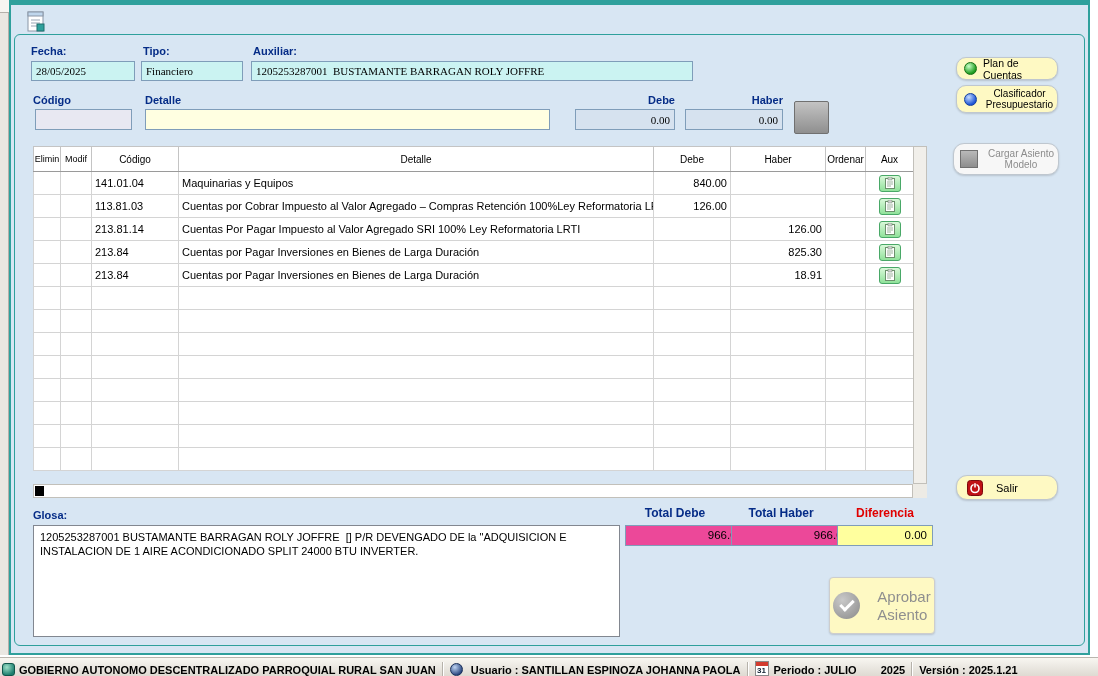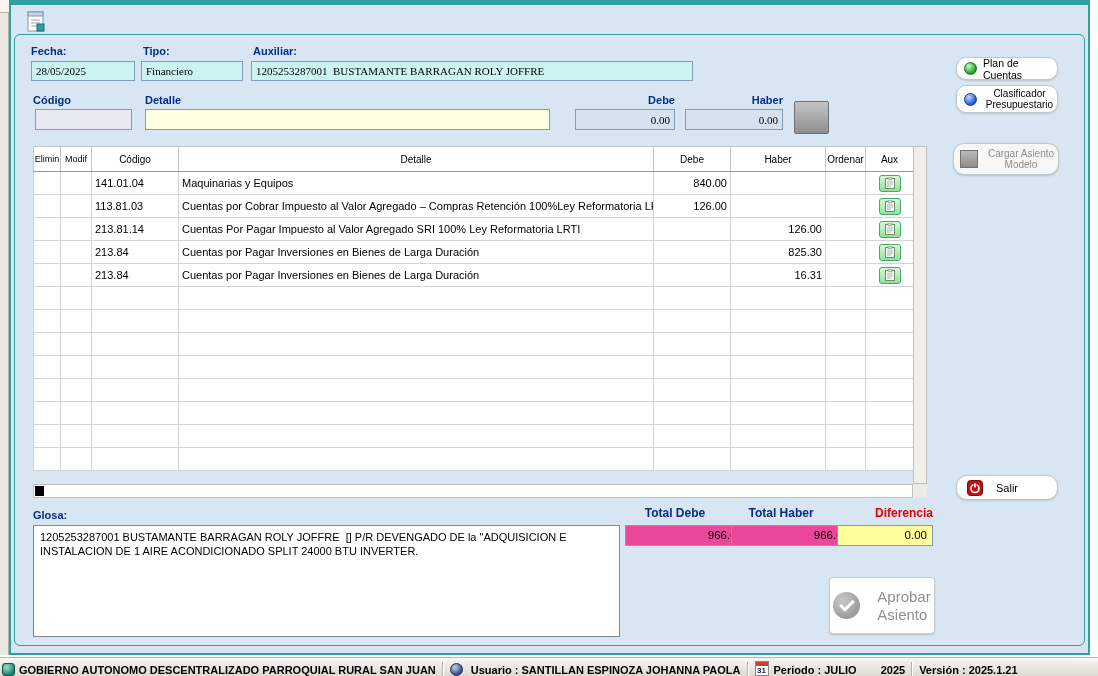--- a/index.html
+++ b/index.html
@@ -23,21 +23,21 @@
   .tb{position:absolute;border:1px solid #7F9DB9;font-family:Liberation Serif, serif;
     font-size:11px;padding:1px 4px;background:#fff;color:#000}
   .tb.cyan{background:#CBF3F2}
   .tb.yellow{background:#FFFFE1}
   .tb.grayblue{background:#D6E2EF;text-align:right}
   .tot{position:absolute;width:124px;height:21px;border:1px solid #7F9DB9;background:#ec4899;
     font-size:11.5px;text-align:right;padding:3px 5px 0 0}
   .tot.diff{background:#FFFF9E}
 
   
-  .btn{position:absolute;display:flex;align-items:center;background:#ffffff;border:1px solid #BFC7CF;
+  .btn{position:absolute;display:flex;align-items:center;background:#fef9c3;border:1px solid #BFC7CF;
     border-radius:10px;font-size:11px;color:#000;cursor:pointer;box-shadow:0 1px 2px rgba(0,0,0,.15)}
   .btn .two{font-size:10px;line-height:11px;text-align:center;flex:1}
   .btn.sq{border-radius:11px}
   .btn.disabled{color:#8C8C8C;background:#F7F7F7}
   .sphere{width:13px;height:13px;border-radius:50%;flex:none}
   .sphere.green{background:radial-gradient(circle at 35% 30%,#C8FFC8,#1E9C1E 70%);border:1px solid #157015}
   .sphere.blue{background:radial-gradient(circle at 35% 30%,#C5DBFF,#1E56D6 70%);border:1px solid #123E9E}
   .graysq-ico{width:18px;height:18px;background:linear-gradient(#B9B9B9,#8E8E8E);border:1px solid #707070;flex:none}
   .gray-action{position:absolute;width:35px;height:33px;background:linear-gradient(#C3C3C3,#8F8F8F);
     border:1px solid #707070;border-radius:2px;cursor:pointer}
@@ -255,21 +255,21 @@
       </button>
     </td>
   </tr>
 
   <tr>
     <td></td>
     <td></td>
     <td class="codigo">213.84</td>
     <td class="detalle">Cuentas por Pagar Inversiones en Bienes de Larga Duración</td>
     <td class="num"></td>
-    <td class="num">16.31</td>
+    <td class="num">18.91</td>
     <td></td>
     <td class="auxc">
       <button class="aux-btn">
         <svg width="10" height="12" viewBox="0 0 10 12">
           <rect x="0.5" y="1.5" width="9" height="10" fill="#fff" stroke="#6C8F6C"></rect>
           <rect x="3" y="0" width="4" height="3" fill="#CFCFCF" stroke="#6C8F6C" stroke-width="0.5"></rect>
           <line x1="2" y1="5" x2="8" y2="5" stroke="#9DB39D"></line>
           <line x1="2" y1="7" x2="8" y2="7" stroke="#9DB39D"></line>
           <line x1="2" y1="9" x2="6" y2="9" stroke="#9DB39D"></line>
         </svg>
@@ -399,21 +399,21 @@
       <span>Salir</span>
     </div>
 
     <div class="lbl" style="left:18px;top:474px">Glosa:</div>
     <textarea id="glosa-box" style="">1205253287001 BUSTAMANTE BARRAGAN ROLY JOFFRE  [] P/R DEVENGADO DE la "ADQUISICION E INSTALACION DE 1 AIRE ACONDICIONADO SPLIT 24000 BTU INVERTER.</textarea>
 
     <div class="lbl big" style="left:610px;top:471px;width:100px;text-align:center">Total Debe</div>
     <div class="tot" style="left:610px;top:490px">966.00</div>
     <div class="lbl big" style="left:716px;top:471px;width:100px;text-align:center">Total Haber</div>
     <div class="tot" style="left:716px;top:490px">966.00</div>
-    <div class="lbl big red" style="left:822px;top:471px;width:96px;text-align:right">Diferencia</div>
+    <div class="lbl big red" style="left:822px;top:471px;width:96px;text-align:center">Diferencia</div>
     <div class="tot diff" style="left:822px;top:490px;width:96px">0.00</div>
 
     <div class="btn" id="aprobar-btn">
       <span class="check-circle"></span>
       <span class="lines">
         <span>Aprobar</span><br>
         <span>Asiento</span>
       </span>
     </div>
 

